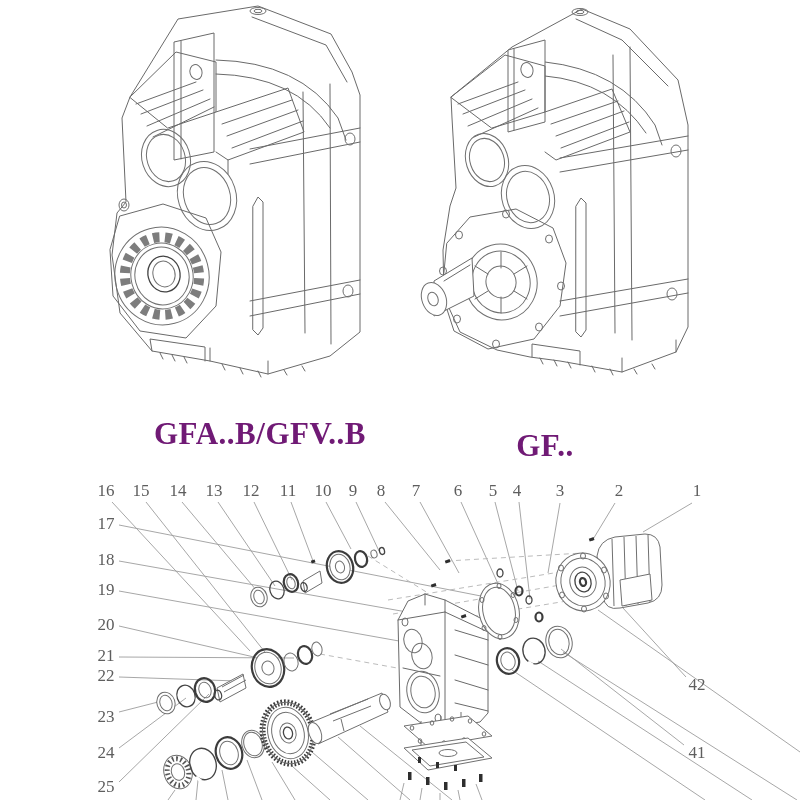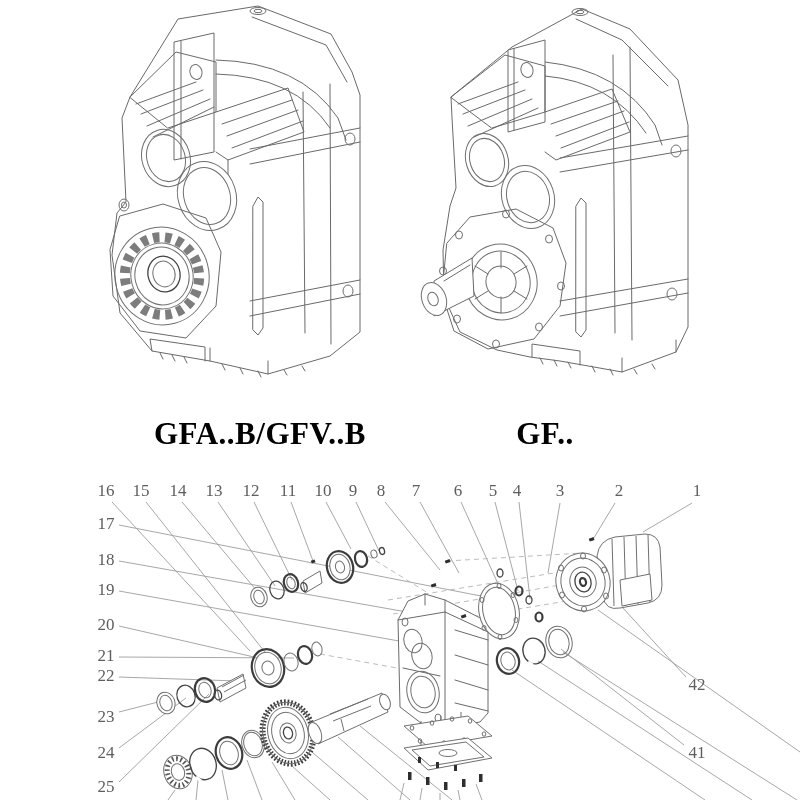--- a/index.html
+++ b/index.html
@@ -1,22 +1,22 @@
 <!DOCTYPE html>
 <html><head>
 <meta charset="utf-8">
 <style>
   html,body{margin:0;padding:0;background:#fff;}
   .canvas{position:relative;width:800px;height:800px;background:#ffffff;overflow:hidden;
           font-family:"Liberation Serif",serif;}
   svg{position:absolute;left:0;top:0;}
-  .model-label{position:absolute;font-weight:700;font-size:31px;color:#000000;
+  .model-label{position:absolute;font-weight:700;font-size:31px;color:#701a75;
                letter-spacing:.5px;text-align:center;font-family:"Liberation Serif",serif;}
   #label-gfa{left:100px;top:416px;width:320px;}
-  #label-gf{left:455px;top:416px;width:180px;}
+  #label-gf{left:455px;top:428px;width:180px;}
   .callout{font-family:"Liberation Serif",serif;font-size:17px;fill:#5e5e5e;}
   .ln{stroke:#9d9d9d;stroke-width:.9;fill:none;}
   .dash{stroke:#b3b3b3;stroke-width:.9;fill:none;stroke-dasharray:5 4;}
   .s{stroke:#6a6a6a;stroke-width:1;fill:none;stroke-linejoin:round;stroke-linecap:round;}
   .sf{stroke:#6a6a6a;stroke-width:1;fill:#ffffff;stroke-linejoin:round;}
   .pw{stroke:#707070;stroke-width:1;fill:#ffffff;}
   .p{stroke:#707070;stroke-width:1;fill:none;}
   .pd{stroke:#3c3c3c;stroke-width:2.2;fill:none;}
   .pd1{stroke:#444;stroke-width:1.3;fill:none;}
   .blt{fill:#2e2e2e;stroke:none;}

